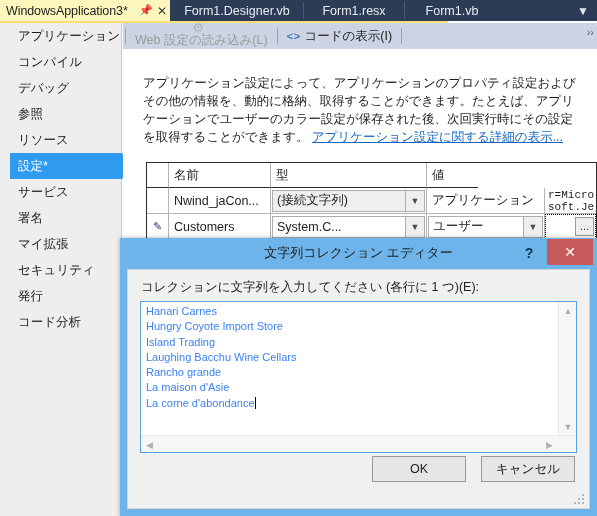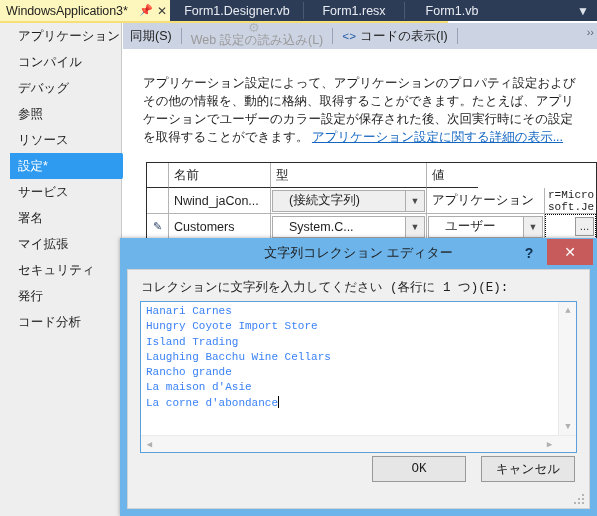--- a/index.html
+++ b/index.html
@@ -138,21 +138,21 @@
   .c-sel { width: 22px; justify-content: center; padding-left: 0; }
   .c-name { width: 102px; }
   .c-type { width: 156px; padding-left: 0; }
   .c-scope { width: 118px; padding-left: 0; }
   .c-value { width: 51px; border-right: none; padding-left: 3px; }
 
   .combo {
     display: flex; align-items: center; width: 100%; height: 22px; margin: 0 1px;
     background: #efefef; border: 1px solid #adadad; box-sizing: border-box;
   }
-  .combo .txt { flex: 1; padding-left: 16px; overflow: hidden; white-space: nowrap; background:#fff; height:100%; display:flex; align-items:center;}
+  .combo .txt { flex: 1; padding-left: 4px; overflow: hidden; white-space: nowrap; background:#fff; height:100%; display:flex; align-items:center;}
   .combo .txt.flat { background: #efefef; }
   .combo .arrow {
     width: 18px; height: 100%; display: flex; align-items: center; justify-content: center;
     border-left: 1px solid #adadad; font-size: 9px; color: #4b4b4b; background: #efefef;
   }
   .plain-txt { padding-left: 5px; }
   .value-wrap {
     font-size: 11px; line-height: 12px; white-space: normal; word-break: break-all;
     font-family: "Liberation Mono", monospace;
   }
@@ -185,21 +185,20 @@
   }
   .dlg-close {
     position: absolute; right: 4px; top: 1px; width: 46px; height: 26px;
     background: #c75b5b; color: #fff; font-size: 14px;
     display: flex; align-items: center; justify-content: center; cursor: pointer;
   }
   .dlg-body {
     position: absolute; left: 7px; top: 31px; right: 7px; bottom: 7px;
     background: #f0f0f0; border: 1px solid #d3d3d3;
     box-sizing: border-box;
-    font-family: Liberation Mono, monospace;
   }
   .dlg-label {
     position: absolute; left: 13px; top: 9px; font-size: 12.5px; color: #1e1e1e;
     white-space: nowrap;
   }
   .editor-box {
     position: absolute; left: 12px; top: 31px; width: 437px; height: 152px;
     border: 1px solid #5aa0dd; background: #ffffff; box-sizing: border-box;
     overflow: hidden;
   }
@@ -311,23 +310,20 @@
     </div>
     <div class="side-item">
       <span>発行</span>
     </div>
     <div class="side-item">
       <span>コード分析</span>
     </div>
   </div>
 
   <div class="toolbar">
-    <div class="tb-btn">
-      <span>同期(S)</span>
-    </div>
     <div class="tb-div"></div>
     <div class="tb-btn disabled">
       <span class="tb-icon-gear"></span>
       <span>Web 設定の読み込み(L)</span>
     </div>
     <div class="tb-div"></div>
     <div class="tb-btn">
       <span class="tb-icon-code">&lt;&gt;</span>
       <span>コードの表示(I)</span>
     </div>

